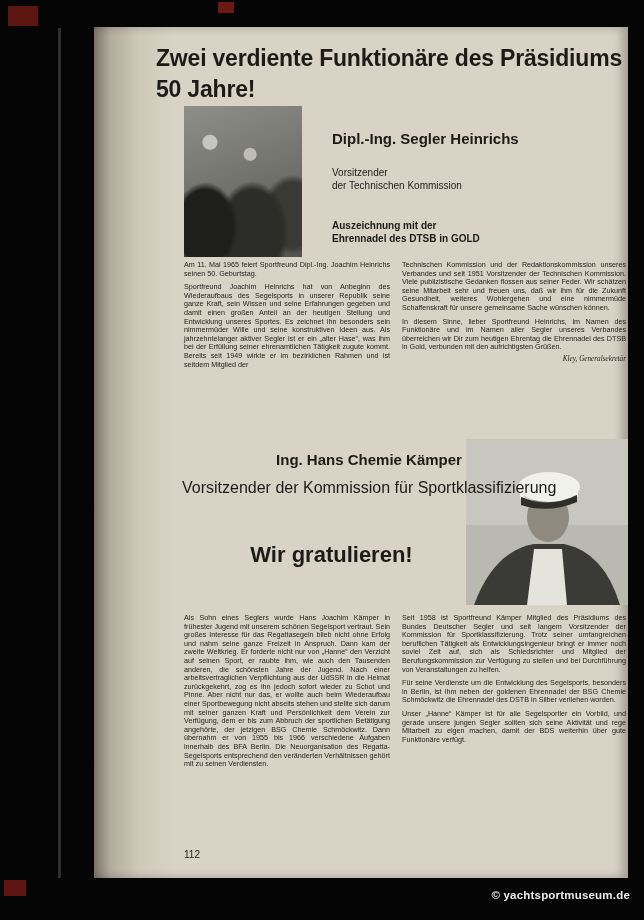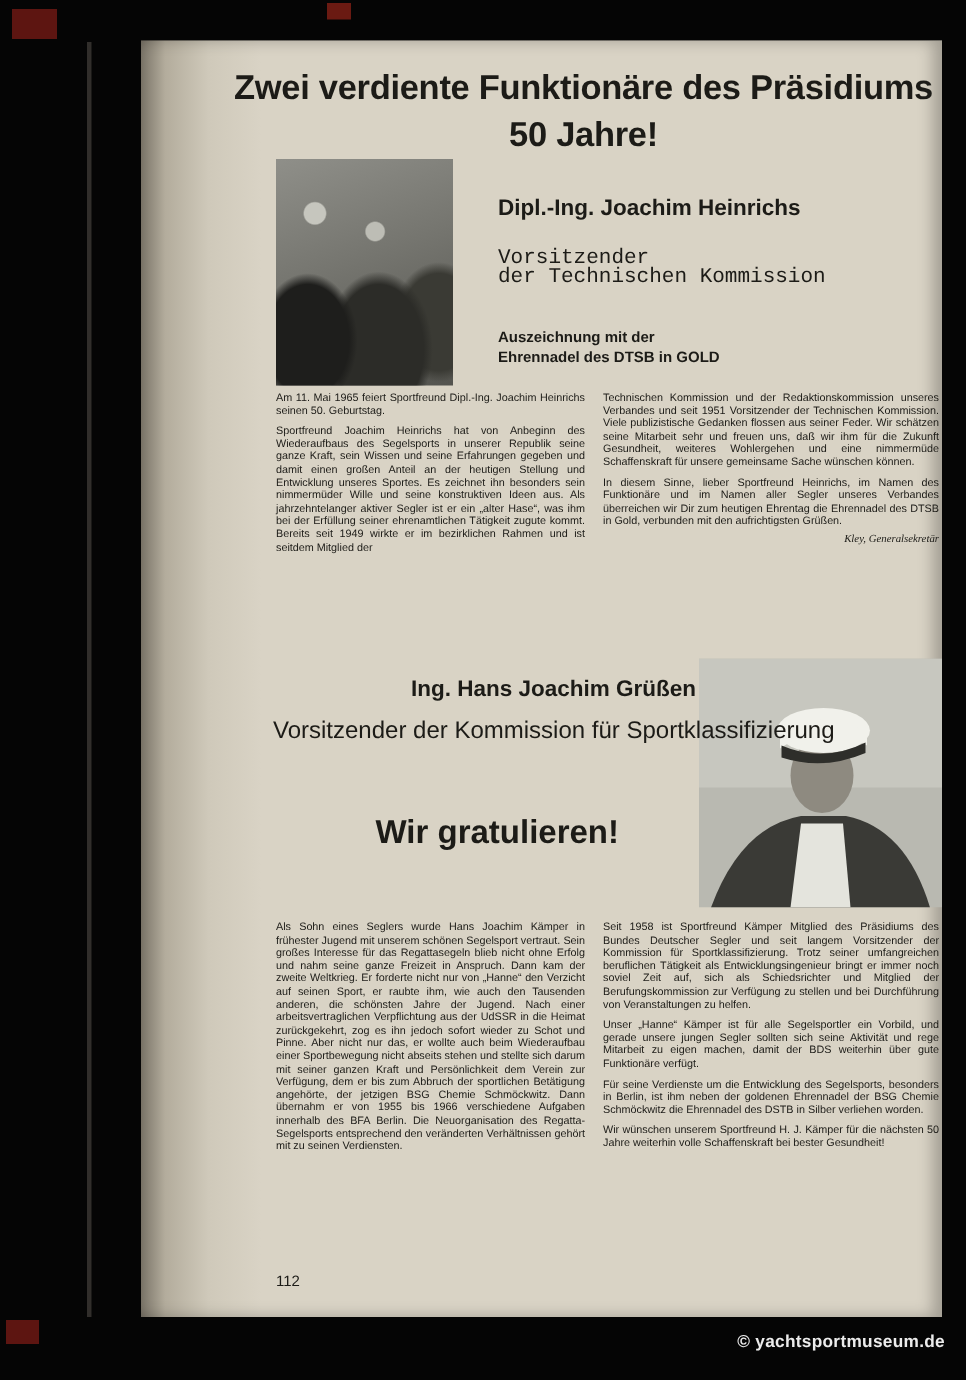--- a/index.html
+++ b/index.html
@@ -22,38 +22,38 @@
     color:#ececec; font-size:11.5px; letter-spacing:.2px;font-weight:bold;
   }
   
   .page {
     position:absolute; left:94px; top:27px; width:534px; height:851px;
     background:linear-gradient(90deg,#7a7468 0px,#b3ac9c 16px,#cfc9ba 45px,#d9d3c5 80px,#d9d3c5 100%);
     box-shadow: inset -6px 0 10px rgba(0,0,0,.25);
   }
   .title {
     position:absolute; top:16px; right:6px;
-    text-align:center; font-size:23px; font-weight:700; line-height:31px; letter-spacing:-.2px;
+    text-align:left; font-size:23px; font-weight:700; line-height:31px; letter-spacing:-.2px;
   }
   
   .photo1 {
     position:absolute; left:90px; top:79px; width:118px; height:151px;
     background:
       radial-gradient(circle 9px at 22% 24%, #c6c6be 0 7px, transparent 8px),
       radial-gradient(circle 8px at 56% 32%, #bdbdb5 0 6px, transparent 7px),
       radial-gradient(ellipse 46px 62px at 18% 80%, #1e1e1c 0 60%, transparent 72%),
       radial-gradient(ellipse 50px 72px at 58% 84%, #2c2c28 0 60%, transparent 72%),
       radial-gradient(ellipse 42px 54px at 92% 72%, #3a3a34 0 60%, transparent 74%),
       linear-gradient(160deg,#8f8f89 0%,#75756f 45%,#53534e 100%);
   }
   .photo2 { position:absolute; left:372px; top:412px; width:162px; height:166px; }
   .photo2 svg { display:block; }
   
   .h-name { position:absolute; left:238px; top:103px; font-size:15px; font-weight:700; }
-  .h-role { position:absolute; left:238px; top:139px; font-size:14px; line-height:13px;font-family:Liberation Mono, monospace; }
+  .h-role { position:absolute; left:238px; top:139px; font-size:10px; line-height:13px; }
   .h-award { position:absolute; left:238px; top:192px; font-size:10px; font-weight:700; line-height:13px; }
   .k-name { position:absolute; left:90px; top:424px; width:370px; text-align:center; font-size:15px; font-weight:700; }
   .k-role { position:absolute; left:88px; top:452px; font-size:16px; }
   .k-headline { position:absolute; left:90px; top:515px; width:295px; text-align:center; font-size:22px; font-weight:700; }
   
   .col { position:absolute; }
   .s1-left  { left:90px;  top:234px; width:206px; }
   .s1-right { left:308px; top:234px; width:224px; }
   .s2-left  { left:90px;  top:587px; width:206px; }
   .s2-right { left:308px; top:587px; width:224px; }
@@ -72,21 +72,21 @@
 
 <div class="page">
 
   <div class="title">
     <div>Zwei verdiente Funktionäre des Präsidiums</div>
     <div>50 Jahre!</div>
   </div>
 
   <div class="photo1"></div>
 
-  <div class="h-name">Dipl.-Ing. Joachim Heinrichs</div>
+  <div class="h-name">Dipl.-Ing. Segler Heinrichs</div>
   <div class="h-role">
     <div>Vorsitzender</div>
     <div>der Technischen Kommission</div>
   </div>
   <div class="h-award">
     <div>Auszeichnung mit der</div>
     <div>Ehrennadel des DTSB in GOLD</div>
   </div>
 
   <div class="col s1-left">
@@ -105,28 +105,27 @@
       <rect width="162" height="86" fill="#c7c7bf"></rect>
       <path d="M8 166 Q28 112 68 105 L98 105 Q138 113 154 166 Z" fill="#3a3a36"></path>
       <path d="M68 110 L96 110 L101 166 L61 166 Z" fill="#e4e4dd"></path>
       <ellipse cx="82" cy="78" rx="21" ry="25" fill="#8e8a80"></ellipse>
       <ellipse cx="83" cy="48" rx="31" ry="15" fill="#f1f1eb"></ellipse>
       <path d="M54 60 Q83 40 112 58 L112 50 Q83 30 54 52 Z" fill="#f1f1eb"></path>
       <path d="M55 58 Q83 70 111 56 L111 63 Q83 75 55 66 Z" fill="#2e2e2a"></path>
     </svg>
   </div>
 
-  <div class="k-name">Ing. Hans Joachim Grüßen</div>
+  <div class="k-name">Ing. Hans Chemie Kämper</div>
   <div class="k-role">Vorsitzender der Kommission für Sportklassifizierung</div>
   <div class="k-headline">Wir gratulieren!</div>
 
   <div class="col s2-left">
     <p>Als Sohn eines Seglers wurde Hans Joachim Kämper in frühester Jugend mit unserem schönen Segelsport vertraut. Sein großes Interesse für das Regattasegeln blieb nicht ohne Erfolg und nahm seine ganze Freizeit in Anspruch. Dann kam der zweite Weltkrieg. Er forderte nicht nur von „Hanne“ den Verzicht auf seinen Sport, er raubte ihm, wie auch den Tausenden anderen, die schönsten Jahre der Jugend. Nach einer arbeitsvertraglichen Verpflichtung aus der UdSSR in die Heimat zurückgekehrt, zog es ihn jedoch sofort wieder zu Schot und Pinne. Aber nicht nur das, er wollte auch beim Wiederaufbau einer Sportbewegung nicht abseits stehen und stellte sich darum mit seiner ganzen Kraft und Persönlichkeit dem Verein zur Verfügung, dem er bis zum Abbruch der sportlichen Betätigung angehörte, der jetzigen BSG Chemie Schmöckwitz. Dann übernahm er von 1955 bis 1966 verschiedene Aufgaben innerhalb des BFA Berlin. Die Neuorganisation des Regatta-Segelsports entsprechend den veränderten Verhältnissen gehört mit zu seinen Verdiensten.</p>
   </div>
   <div class="col s2-right">
     <p>Seit 1958 ist Sportfreund Kämper Mitglied des Präsidiums des Bundes Deutscher Segler und seit langem Vorsitzender der Kommission für Sportklassifizierung. Trotz seiner umfangreichen beruflichen Tätigkeit als Entwicklungsingenieur bringt er immer noch soviel Zeit auf, sich als Schiedsrichter und Mitglied der Berufungskommission zur Verfügung zu stellen und bei Durchführung von Veranstaltungen zu helfen.</p>
+    <p>Für seine Verdienste um die Entwicklung des Segelsports, besonders in Berlin, ist ihm neben der goldenen Ehrennadel der BSG Chemie Schmöckwitz die Ehrennadel des DSTB in Silber verliehen worden.</p>
     <p>Unser „Hanne“ Kämper ist für alle Segelsportler ein Vorbild, und gerade unsere jungen Segler sollten sich seine Aktivität und rege Mitarbeit zu eigen machen, damit der BDS weiterhin über gute Funktionäre verfügt.</p>
-    <p>Für seine Verdienste um die Entwicklung des Segelsports, besonders in Berlin, ist ihm neben der goldenen Ehrennadel der BSG Chemie Schmöckwitz die Ehrennadel des DSTB in Silber verliehen worden.</p>
-    <p>Wir wünschen unserem Sportfreund H. J. Kämper für die nächsten 50 Jahre weiterhin volle Schaffenskraft bei bester Gesundheit!</p>
   </div>
 
   <div class="page-num">112</div>
 </div>
 
 </body></html>

